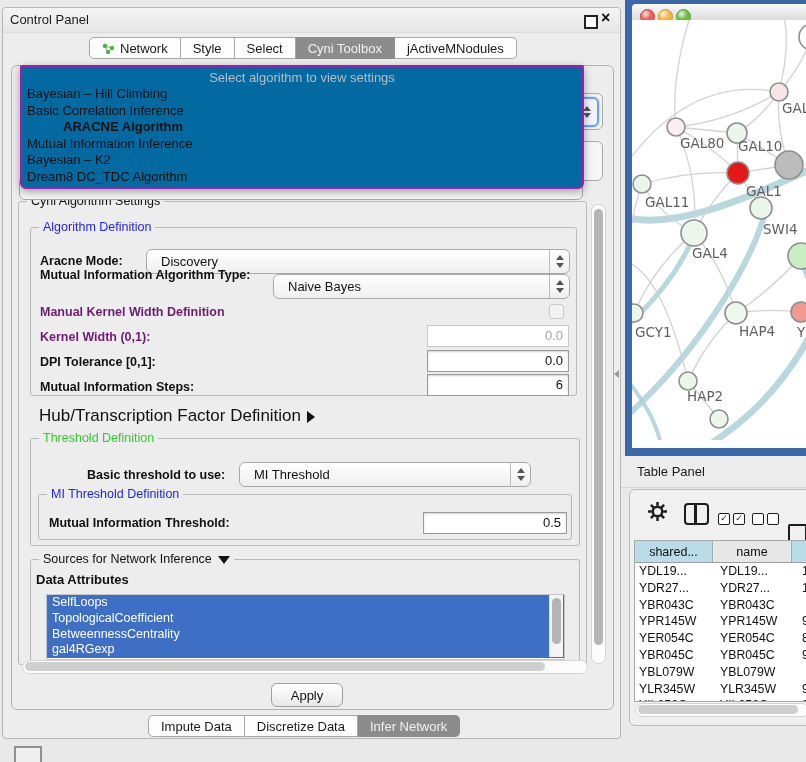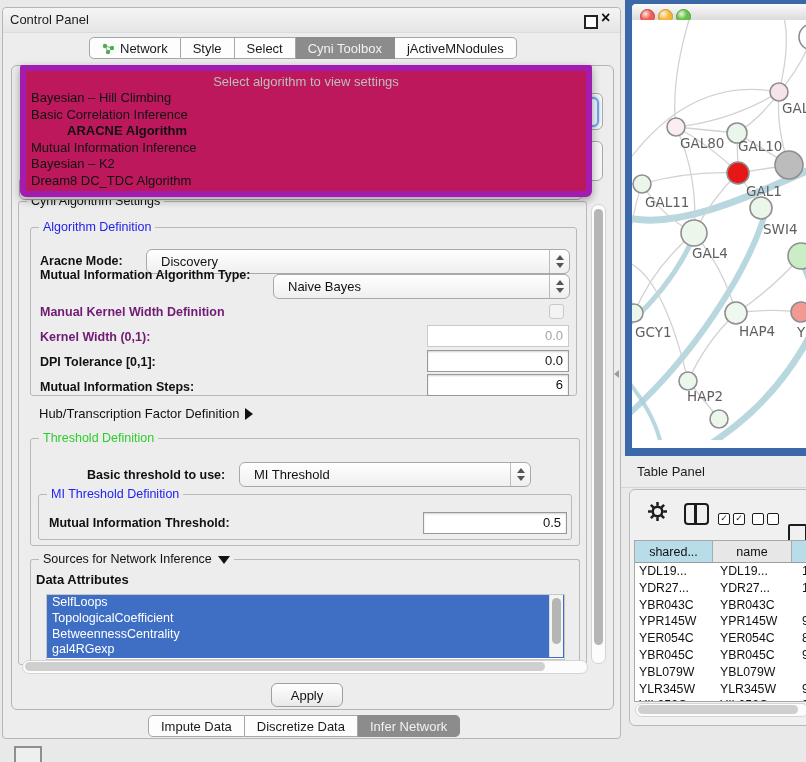--- a/index.html
+++ b/index.html
@@ -23,22 +23,22 @@
   .seg{background:#fdfdfd;border:1px solid #a6a6a6;border-left:none;font-size:13px;color:#1a1a1a;
     display:flex;align-items:center;justify-content:center;padding:0 12px;white-space:nowrap;}
   .seg:first-child{border-left:1px solid #a6a6a6;border-radius:5px 0 0 5px;}
   .seg:last-child{border-radius:0 5px 5px 0;}
   .seg.selected{background:#8c8c8c;color:#f2f2f2;border-color:#8c8c8c;}
   .seg .tabicon{margin-right:5px;display:inline-flex;}
   
   .inner-panel{left:8px;top:57px;width:601px;height:643px;background:#ededed;
     border:1px solid #b3b3b3;border-radius:6px;}
   
-  #algo-popup{left:17px;top:57px;width:560px;height:120px;background:#be185d;
-    border:6px solid #a21caf;border-radius:2px 2px 6px 6px;
+  #algo-popup{left:17px;top:57px;width:560px;height:120px;background:#0369a1;
+    border:2px solid #a21caf;border-radius:2px 2px 6px 6px;
     box-shadow:0 3px 9px rgba(0,0,0,0.35);z-index:60;}
   .popup-prompt{text-align:center;color:#bdbdbd;font-size:13px;padding-top:3px;height:16px;}
   .popup-item{font-size:13px;color:#111;padding:0 5px;line-height:16.5px;white-space:nowrap;}
   .popup-item.bold{font-weight:bold;margin-left:36px;}
   
   .combo-fragment{background:#f6f6f6;border:1px solid #a9a9a9;border-radius:6px;z-index:10;}
   .focus-spin{position:absolute;right:3px;top:3px;width:20px;height:26px;border:2px solid #6ea3e8;
     border-radius:6px;background:#eef4fd;box-shadow:0 0 3px #8db9ef;display:flex;flex-direction:column;
     align-items:center;justify-content:center;gap:2px;}
   
@@ -190,21 +190,21 @@
   </div>
   <span class="abs lbl disabled" style="left:37px;top:297px;">Manual Kernel Width Definition</span>
   <span class="abs checkbox" style="left:546px;top:296px;"></span>
   <span class="abs lbl disabled" style="left:37px;top:322px;">Kernel Width (0,1):</span>
   <div class="abs field disabled" style="left:424px;top:317px;width:130px;">0.0</div>
   <span class="abs lbl" style="left:37px;top:347px;">DPI Tolerance [0,1]:</span>
   <div class="abs field" style="left:424px;top:342px;width:130px;">0.0</div>
   <span class="abs lbl" style="left:37px;top:372px;">Mutual Information Steps:</span>
   <div class="abs field" style="left:424px;top:366px;width:130px;">6</div>
 
-  <span class="abs" style="left:36px;top:398px;font-size:13px;color:#111;">
+  <span class="abs" style="left:36px;top:398px;font-size:17px;color:#111;">
     <span>Hub/Transcription Factor Definition</span><span class="tri-right"></span>
   </span>
 
   <div class="abs groupbox" style="left:27px;top:430px;width:548px;height:106px;">
     <span class="legend green">Threshold Definition</span>
   </div>
   <span class="abs lbl" style="left:84px;top:460px;">Basic threshold to use:</span>
   <div class="abs combo" style="left:236px;top:454px;width:290px;">
     <span class="val">MI Threshold</span>
     <span class="spinner">

